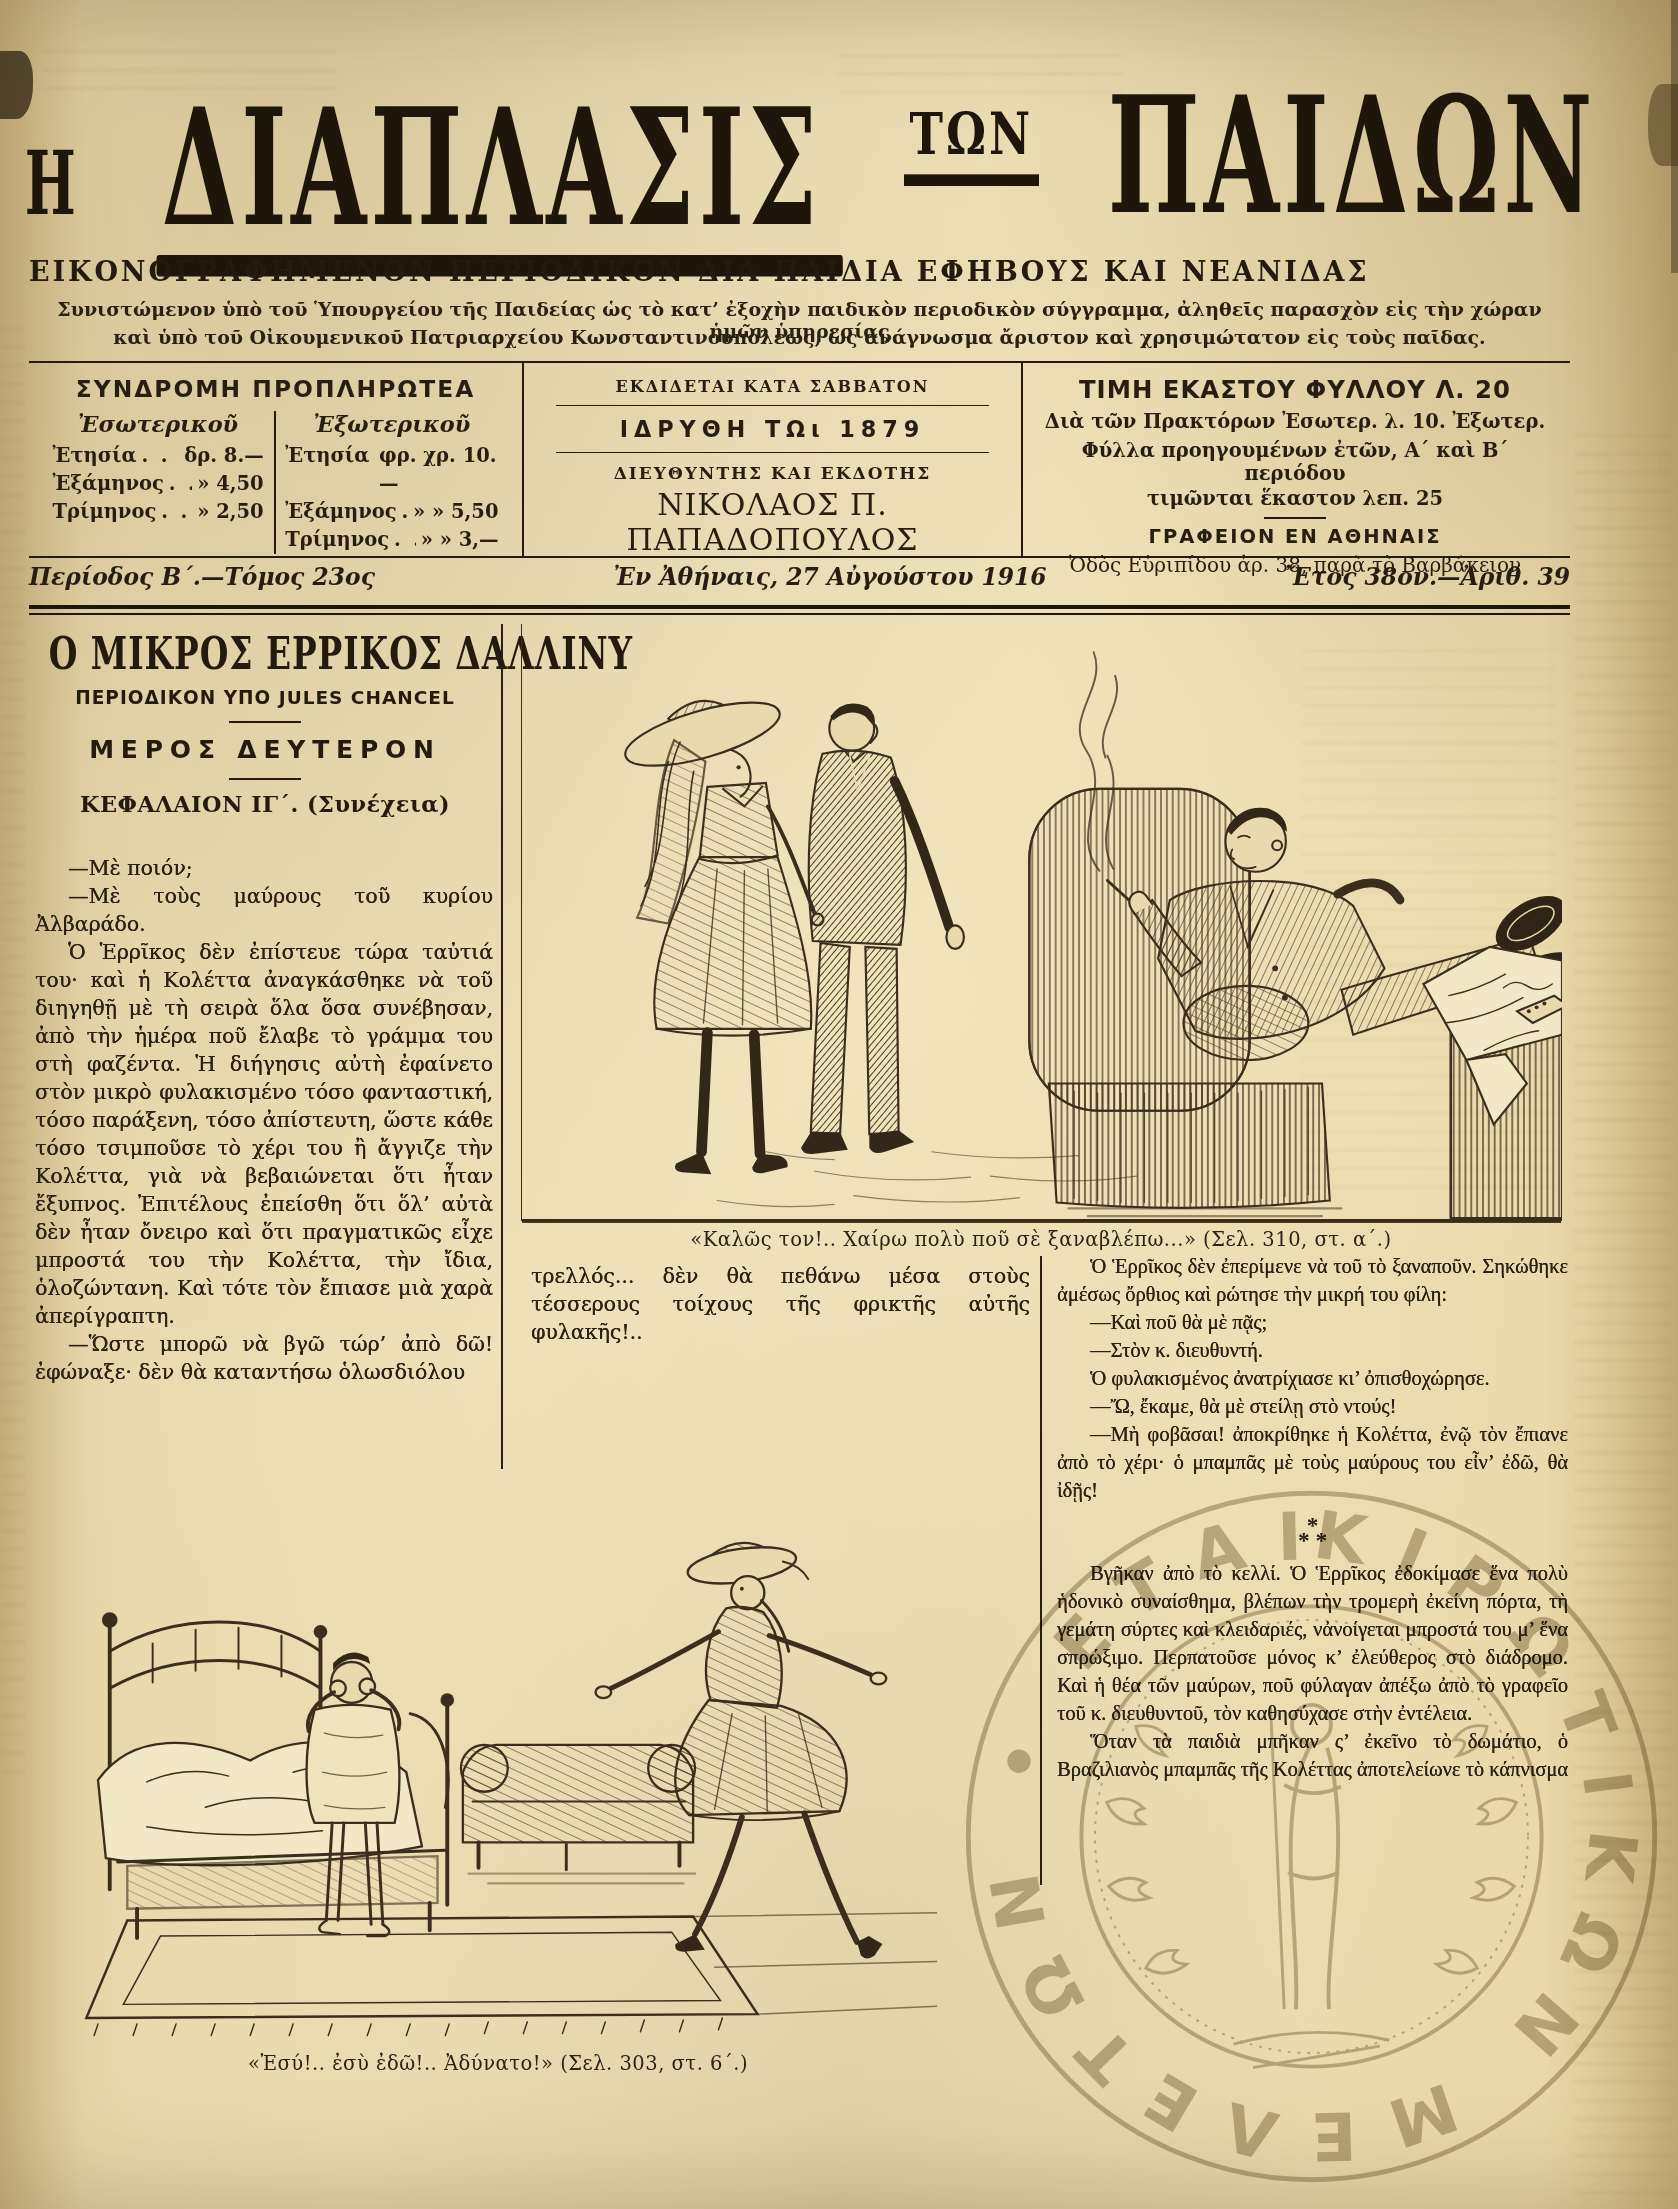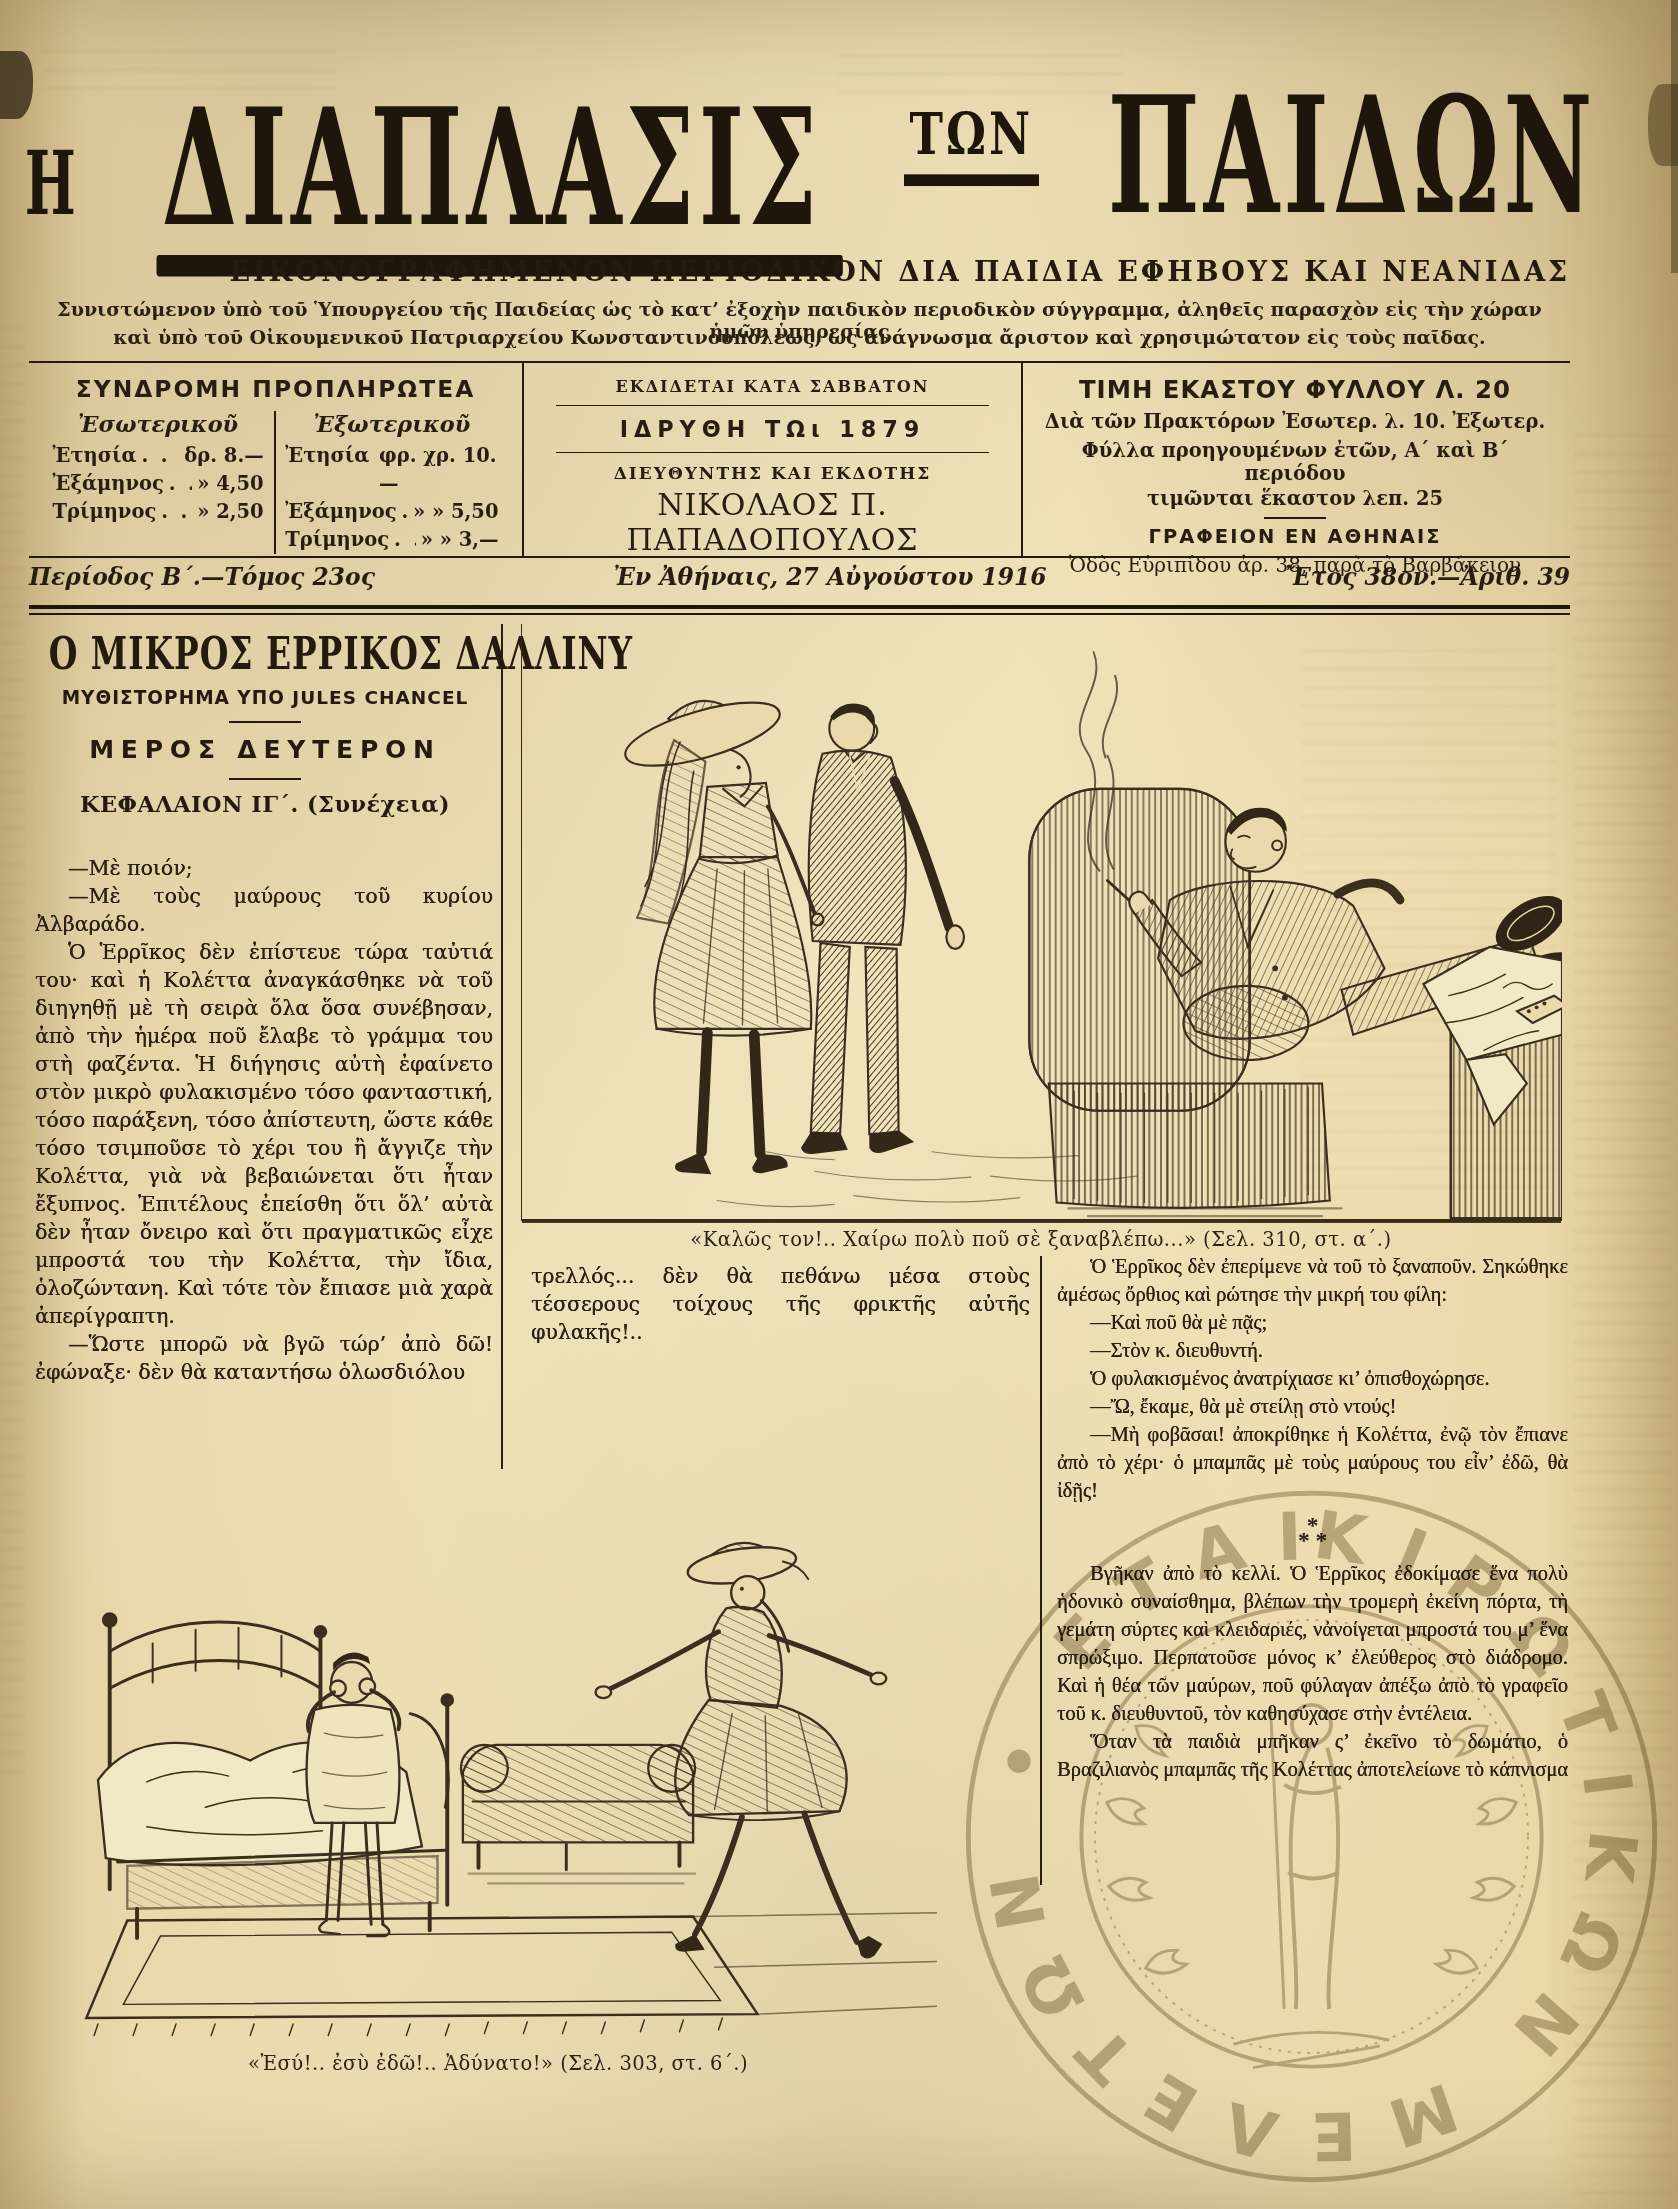--- a/index.html
+++ b/index.html
@@ -24,21 +24,21 @@
   
   .smudge{pointer-events:none;}
   
   .masthead{left:78px;top:57px;width:1502px;height:191px;display:flex;align-items:flex-end;justify-content:center;gap:29px;color:#1f160b;}
   .mast-art{font-size:60px;font-weight:bold;transform:scale(.9,1.45);transform-origin:bottom;margin-bottom:13.7px;}
   .mast-word{position:relative;font-size:113px;font-weight:bold;letter-spacing:4.9px;transform:scale(.86,1.42);transform-origin:bottom;line-height:1;}
   .mast-word.bar::after{content:"";position:absolute;left:-5.9px;right:-25px;bottom:-19.5px;height:14.6px;background:currentColor;border-radius:2.9px;}
   .mast-mid{font-size:45px;font-weight:bold;letter-spacing:2.9px;transform:scaleY(1.3);transform-origin:bottom;margin-bottom:62px;border-bottom:9.8px solid currentColor;padding:0 5.9px 4.9px 5.9px;}
   .mast-last{margin-bottom:11.7px;}
   
-  .subtitle{left:29px;top:256px;width:1541px;text-align:right;font-weight:bold;font-size:27px;letter-spacing:2.9px;color:#241a0d;}
+  .subtitle{left:29px;top:256px;width:1541px;text-align:left;font-weight:bold;font-size:27px;letter-spacing:2.9px;color:#241a0d;}
   .endorse{left:39px;width:1521px;text-align:center;font-weight:bold;font-size:19px;color:#2b2113;}
   
   .boxrow{left:29px;top:361px;width:1541px;height:193px;border-top:2px solid #241a0d;border-bottom:2px solid #241a0d;display:flex;}
   .ibox{position:relative;height:100%;box-sizing:border-box;padding:9.8px 13.7px;}
   .ibox+.ibox{border-left:2px solid #241a0d;}
   .b-sub{width:493px;}
   .b-pub{width:499px;text-align:center;}
   .b-price{width:546px;text-align:center;}
   .sub-head{text-align:center;font-family:"DejaVu Sans","Liberation Sans",sans-serif;font-weight:bold;font-size:23.4px;letter-spacing:2px;margin-top:2px;}
   .sub-cols{display:flex;margin-top:7.8px;}
@@ -182,21 +182,21 @@
     <span>Ἐν Ἀθήναις, 27 Αὐγούστου 1916</span>
     <span>Ἔτος 38ον.—Ἀριθ. 39</span>
   </div>
   <div class="abs dblrule"></div>
 
   <div class="abs vrule" style="left:501px;top:624px;height:845px;"></div>
   <div class="abs vrule" style="left:1040px;top:1256px;height:629px;"></div>
 
   <div class="abs arthead">
     <div class="art-title">Ο ΜΙΚΡΟΣ ΕΡΡΙΚΟΣ ΔΑΛΛΙΝΥ</div>
-    <div class="art-byline">ΜΥΘΙΣΤΟΡΗΜΑ ΥΠΟ JULES CHANCEL</div>
+    <div class="art-byline">ΠΕΡΙΟΔΙΚΟΝ ΥΠΟ JULES CHANCEL</div>
     <div class="hr-short"></div>
     <div class="art-part">ΜΕΡΟΣ ΔΕΥΤΕΡΟΝ</div>
     <div class="hr-short"></div>
     <div class="art-chapter">ΚΕΦΑΛΑΙΟΝ ΙΓ΄. (Συνέχεια)</div>
   </div>
 
   <div class="abs textcol" style="left:35px;top:854px;width:458px;">
       <p>—Μὲ ποιόν;</p>
       <p>—Μὲ τοὺς μαύρους τοῦ κυρίου Ἀλβαράδο.</p>
       <p>Ὁ Ἑρρῖκος δὲν ἐπίστευε τώρα ταὐτιά του· καὶ ἡ Κολέττα ἀναγκάσθηκε νὰ τοῦ διηγηθῇ μὲ τὴ σειρὰ ὅλα ὅσα συνέβησαν, ἀπὸ τὴν ἡμέρα ποῦ ἔλαβε τὸ γράμμα του στὴ φαζέντα. Ἡ διήγησις αὐτὴ ἐφαίνετο στὸν μικρὸ φυλακισμένο τόσο φανταστική, τόσο παράξενη, τόσο ἀπίστευτη, ὥστε κάθε τόσο τσιμποῦσε τὸ χέρι του ἢ ἄγγιζε τὴν Κολέττα, γιὰ νὰ βεβαιώνεται ὅτι ἦταν ἔξυπνος. Ἐπιτέλους ἐπείσθη ὅτι ὅλ’ αὐτὰ δὲν ἦταν ὄνειρο καὶ ὅτι πραγματικῶς εἶχε μπροστά του τὴν Κολέττα, τὴν ἴδια, ὁλοζώντανη. Καὶ τότε τὸν ἔπιασε μιὰ χαρὰ ἀπερίγραπτη.</p>

